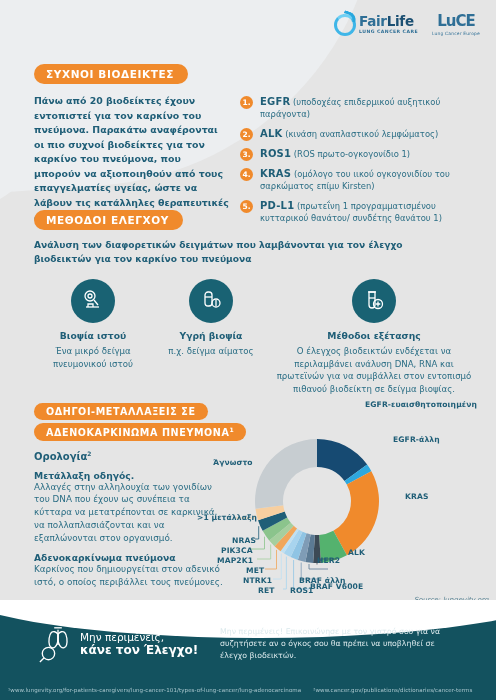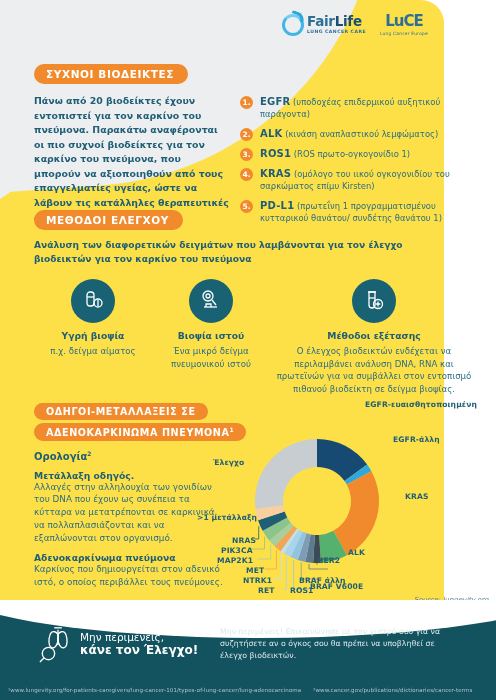--- a/index.html
+++ b/index.html
@@ -2,21 +2,21 @@
 <html><head>
 <meta charset="utf-8">
 <style>
   * { box-sizing: border-box; margin: 0; padding: 0; }
   html, body {
     width: 496px; height: 700px;
     font-family: "DejaVu Sans", "Liberation Sans", sans-serif;
     background: #ffffff;
     overflow: hidden;
   }
-  .page { position: relative; width: 444px; height: 700px; background: #fde047; border-radius: 23px; }
+  .page { position: relative; width: 496px; height: 700px; background: #e5e5e5; }
 
   
   .swoosh-top {
     position: absolute; left: -40px; top: -120px;
     width: 430px; height: 300px;
     background: #eceef0;
     border-radius: 0 0 300px 0;
     transform: rotate(-4deg);
   }
   .swoosh-top2 {
@@ -184,44 +184,44 @@
           <div class="bm-text"><span class="bm-gene">PD-L1</span> <span class="bm-desc">(πρωτεΐνη 1 προγραμματισμένου κυτταρικού θανάτου/ συνδέτης θανάτου 1)</span></div>
         </div>
       </div>
     </div>
   </div>
 
   <div class="sec2">
     <div class="pill">ΜΕΘΟΔΟΙ ΕΛΕΓΧΟΥ</div>
     <div class="sec2-intro">Ανάλυση των διαφορετικών δειγμάτων που λαμβάνονται για τον έλεγχο βιοδεικτών για τον καρκίνο του πνεύμονα</div>
     <div class="methods">
-      <div class="method m2">
-        <div class="m-circle">
-          <svg width="26" height="26" viewBox="0 0 26 26" fill="none" stroke="#ffffff" stroke-width="1.3">
-            <rect x="7" y="4" width="7" height="14" rx="3"></rect>
-              <path d="M7 9h7"></path>
-              <circle cx="18" cy="15" r="4"></circle>
-              <path d="M18 12v6"></path>
-          </svg>
-        </div>
-        <div class="m-title">Υγρή βιοψία</div>
-        <div class="m-desc">π.χ. δείγμα αίματος</div>
-      </div>
       <div class="method m1">
         <div class="m-circle">
           <svg width="26" height="26" viewBox="0 0 26 26" fill="none" stroke="#ffffff" stroke-width="1.3">
             <circle cx="10" cy="8" r="5"></circle>
               <path d="M14 12l4 5"></path>
               <path d="M6 19h13"></path>
               <path d="M8 19v-3h5v3"></path>
               <circle cx="10" cy="8" r="2"></circle>
           </svg>
         </div>
         <div class="m-title">Βιοψία ιστού</div>
         <div class="m-desc">Ένα μικρό δείγμα πνευμονικού ιστού</div>
+      </div>
+      <div class="method m2">
+        <div class="m-circle">
+          <svg width="26" height="26" viewBox="0 0 26 26" fill="none" stroke="#ffffff" stroke-width="1.3">
+            <rect x="7" y="4" width="7" height="14" rx="3"></rect>
+              <path d="M7 9h7"></path>
+              <circle cx="18" cy="15" r="4"></circle>
+              <path d="M18 12v6"></path>
+          </svg>
+        </div>
+        <div class="m-title">Υγρή βιοψία</div>
+        <div class="m-desc">π.χ. δείγμα αίματος</div>
       </div>
       <div class="method m3">
         <div class="m-circle">
           <svg width="26" height="26" viewBox="0 0 26 26" fill="none" stroke="#ffffff" stroke-width="1.3">
             <path d="M8 4h6v13a3 3 0 01-6 0z"></path>
               <path d="M7 4h8"></path>
               <path d="M8 10h6"></path>
               <circle cx="17" cy="16" r="4.5"></circle>
               <path d="M17 13.5v5M14.7 16h4.6"></path>
           </svg>
@@ -290,21 +290,21 @@
     <div class="chart-label" style="left:115px;top:186px;">BRAF V600E</div>
     <div class="chart-label" style="left:104px;top:180px;">BRAF άλλη</div>
     <div class="chart-label" style="left:95px;top:190px;">ROS1</div>
     <div class="chart-label" style="left:63px;top:190px;">RET</div>
     <div class="chart-label" style="left:48px;top:180px;">NTRK1</div>
     <div class="chart-label" style="left:51px;top:170px;">MET</div>
     <div class="chart-label" style="left:22px;top:160px;">MAP2K1</div>
     <div class="chart-label" style="left:26px;top:150px;">PIK3CA</div>
     <div class="chart-label" style="left:37px;top:140px;">NRAS</div>
     <div class="chart-label" style="left:2px;top:117px;">&gt;1 μετάλλαξη</div>
-    <div class="chart-label" style="left:18px;top:62px;">Έλεγχο</div>
+    <div class="chart-label" style="left:18px;top:62px;">Άγνωστο</div>
     <div class="source">Source: lungevity.org</div>
   </div>
 
   <div class="footer">
     <div class="footer-curve"></div>
     <div class="footer-inner">
       <div class="f-logo">
         <svg class="f-lungs" viewBox="0 0 46 42" fill="none" stroke="#ffffff" stroke-width="1.4">
           <path d="M23 6v16"></path>
           <path d="M23 11c-2-3-5-4-7-2-2.5 2.5-3 9-2 13 .7 3 4 4 6 2 2-2 3-6 3-9z"></path>

